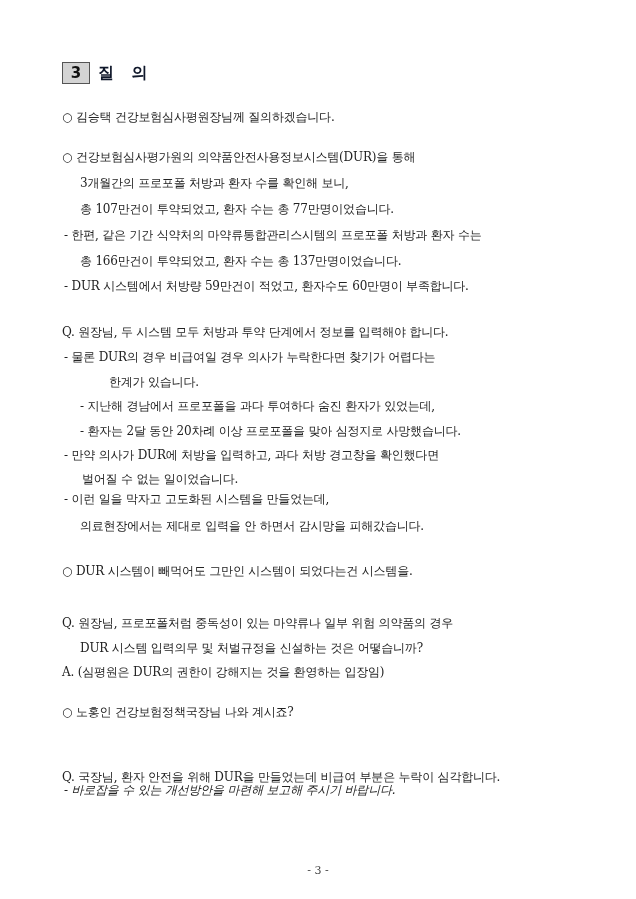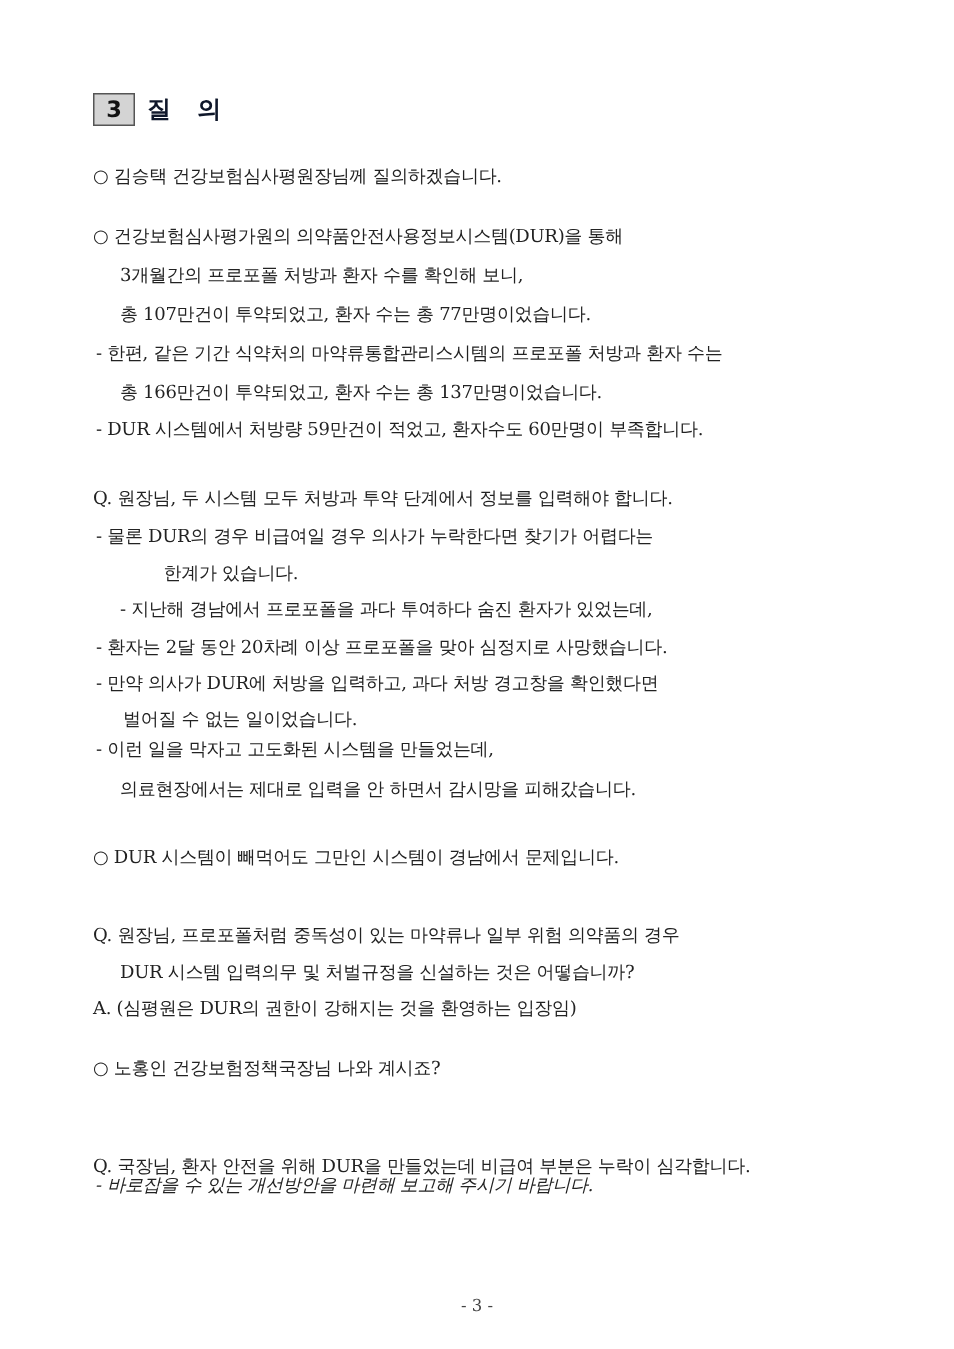--- a/index.html
+++ b/index.html
@@ -43,26 +43,26 @@
       <div class="line" style="top: 148px; left: 62px;">○ 건강보험심사평가원의 의약품안전사용정보시스템(DUR)을 통해</div>
       <div class="line" style="top: 174px; left: 80px; text-align: right;">3개월간의 프로포폴 처방과 환자 수를 확인해 보니,</div>
       <div class="line" style="top: 200px; left: 80px;">총 107만건이 투약되었고, 환자 수는 총 77만명이었습니다.</div>
       <div class="line" style="top: 226px; left: 64px;">- 한편, 같은 기간 식약처의 마약류통합관리스시템의 프로포폴 처방과 환자 수는</div>
       <div class="line" style="top: 252px; left: 80px;">총 166만건이 투약되었고, 환자 수는 총 137만명이었습니다.</div>
       <div class="line" style="top: 277px; left: 64px;">- DUR 시스템에서 처방량 59만건이 적었고, 환자수도 60만명이 부족합니다.</div>
       <div class="line" style="top: 323px; left: 62px;">Q. 원장님, 두 시스템 모두 처방과 투약 단계에서 정보를 입력해야 합니다.</div>
       <div class="line" style="top: 348px; left: 64px;">- 물론 DUR의 경우 비급여일 경우 의사가 누락한다면 찾기가 어렵다는</div>
       <div class="line" style="top: 373px; left: 80px; margin-left: 29px;">한계가 있습니다.</div>
       <div class="line" style="top: 397px; left: 64px; margin-left: 16px;">- 지난해 경남에서 프로포폴을 과다 투여하다 숨진 환자가 있었는데,</div>
-      <div class="line" style="top: 422px; left: 64px; text-align: right;">- 환자는 2달 동안 20차례 이상 프로포폴을 맞아 심정지로 사망했습니다.</div>
+      <div class="line" style="top: 422px; left: 80px; text-align: right;">- 환자는 2달 동안 20차례 이상 프로포폴을 맞아 심정지로 사망했습니다.</div>
       <div class="line" style="top: 446px; left: 64px;">- 만약 의사가 DUR에 처방을 입력하고, 과다 처방 경고창을 확인했다면</div>
       <div class="line" style="top: 470px; left: 82px;">벌어질 수 없는 일이었습니다.</div>
       <div class="line" style="top: 490px; left: 64px;">- 이런 일을 막자고 고도화된 시스템을 만들었는데,</div>
       <div class="line" style="top: 517px; left: 80px;">의료현장에서는 제대로 입력을 안 하면서 감시망을 피해갔습니다.</div>
-      <div class="line" style="top: 562px; left: 62px;">○ DUR 시스템이 빼먹어도 그만인 시스템이 경남에서 문제입니다.</div>
+      <div class="line" style="top: 562px; left: 62px;">○ DUR 시스템이 빼먹어도 그만인 시스템이 되었다는건 시스템을.</div>
       <div class="line" style="top: 614px; left: 62px;">Q. 원장님, 프로포폴처럼 중독성이 있는 마약류나 일부 위험 의약품의 경우</div>
       <div class="line" style="top: 639px; left: 80px;">DUR 시스템 입력의무 및 처벌규정을 신설하는 것은 어떻습니까?</div>
       <div class="line" style="top: 663px; left: 62px;">A. (심평원은 DUR의 권한이 강해지는 것을 환영하는 입장임)</div>
       <div class="line" style="top: 703px; left: 62px;">○ 노홍인 건강보험정책국장님 나와 계시죠?</div>
       <div class="line" style="top: 756px; left: 62px; margin-top: 12px;">Q. 국장님, 환자 안전을 위해 DUR을 만들었는데 비급여 부분은 누락이 심각합니다.</div>
       <div class="line" style="top: 781px; left: 64px; font-style: italic;">- 바로잡을 수 있는 개선방안을 마련해 보고해 주시기 바랍니다.</div>
     </div>
 
   <div class="footer">- 3 -</div>
 </div>

